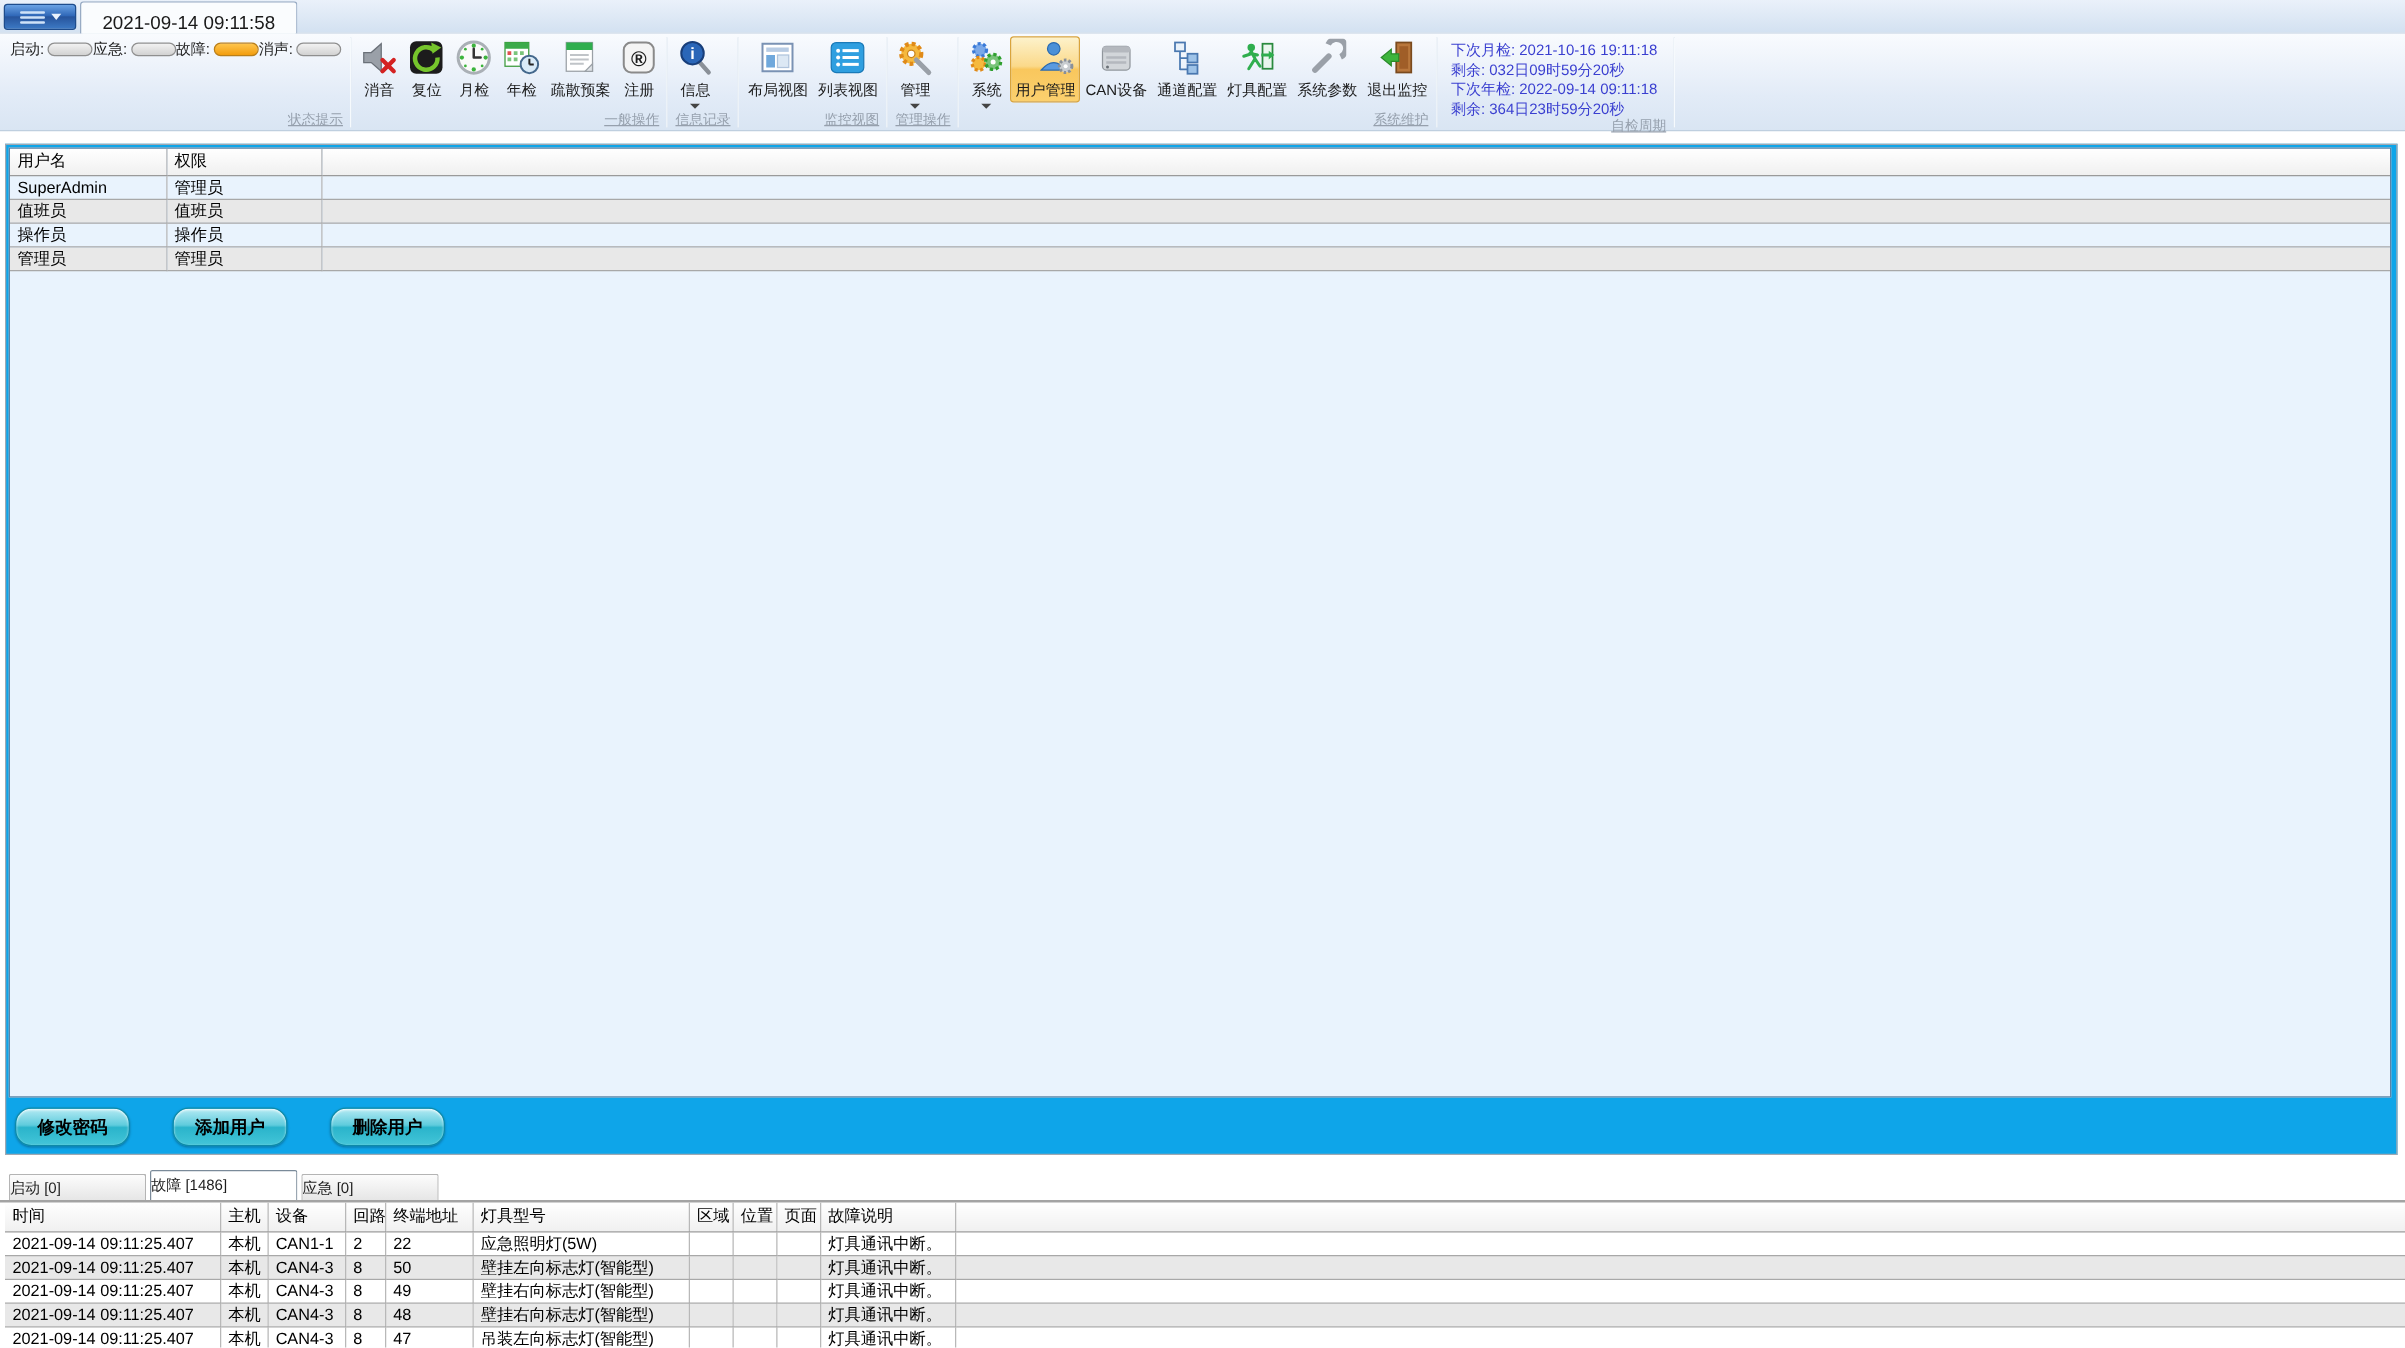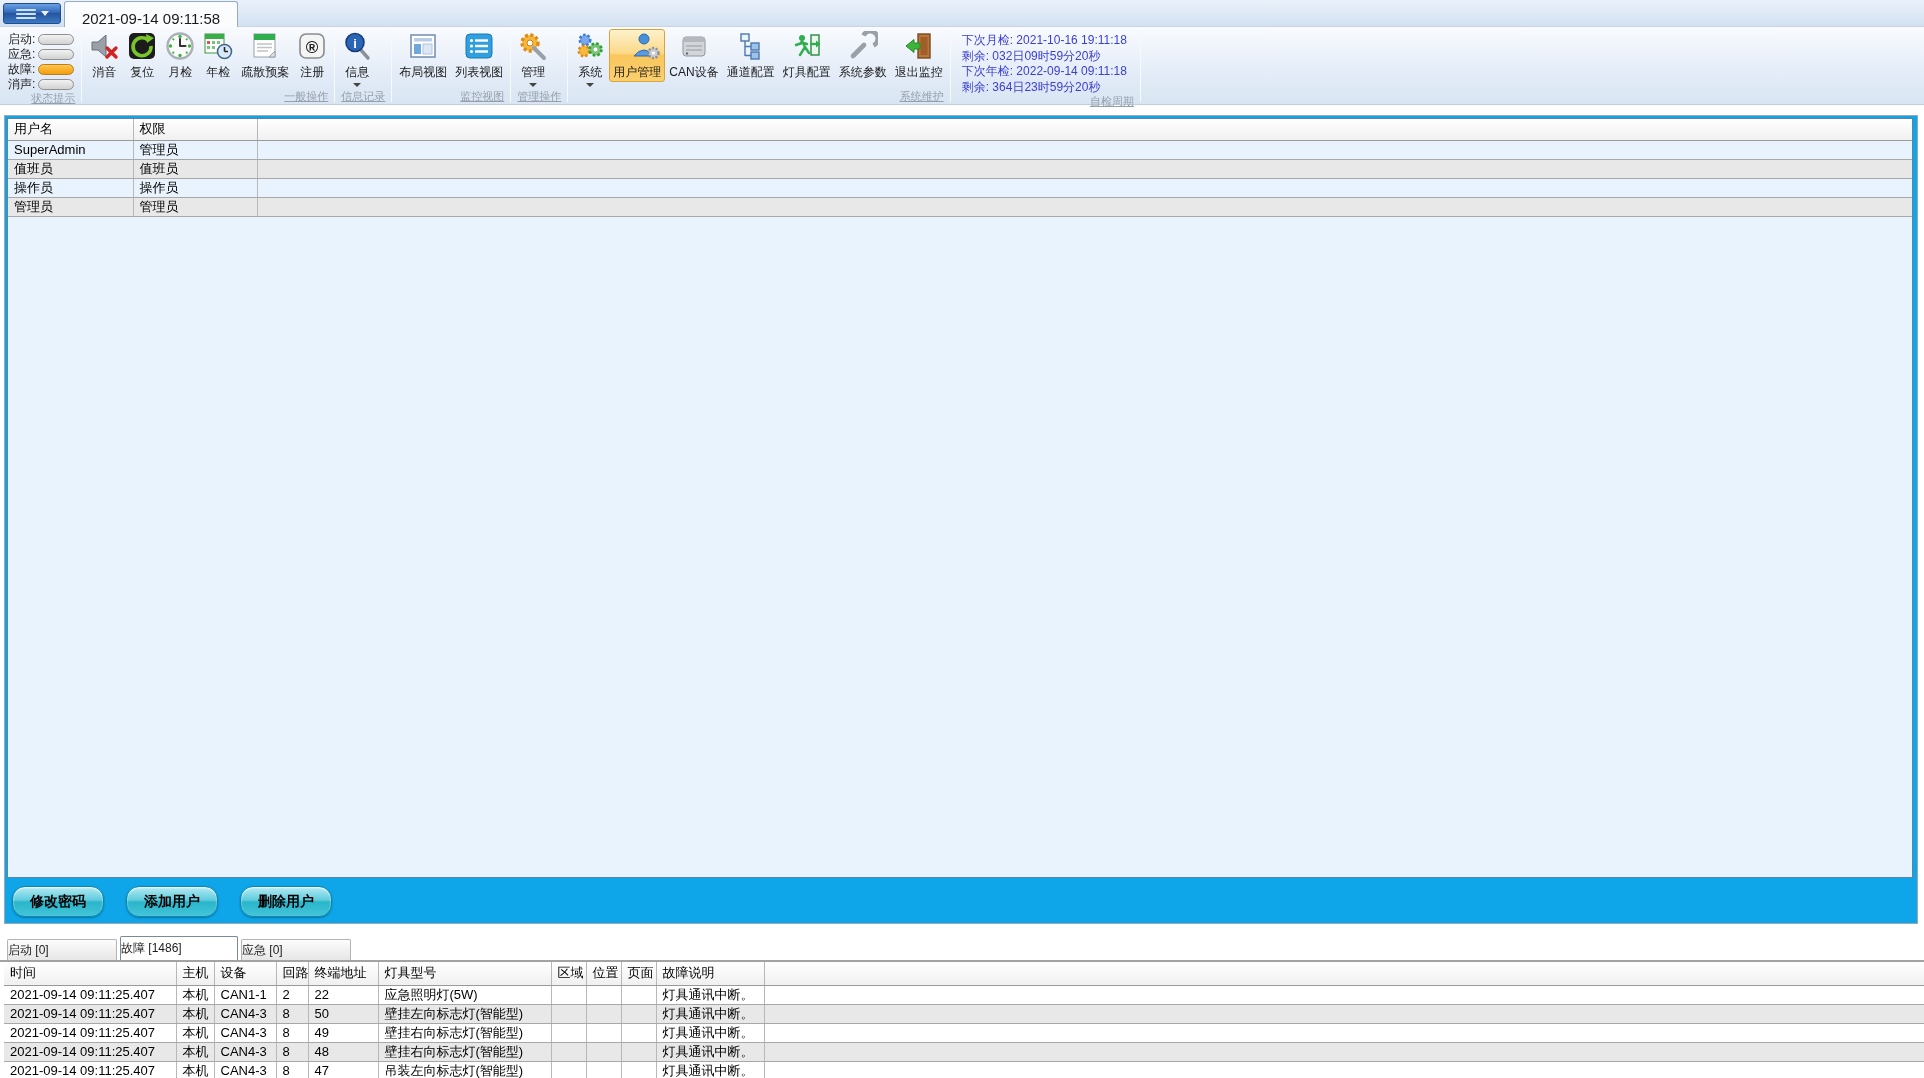--- a/index.html
+++ b/index.html
@@ -30,21 +30,21 @@
 
   .rbtn { display:flex; flex-direction:column; align-items:center; padding:2px 4px 1px; border-radius:3px;
     cursor:pointer; min-width:38px; }
   .rbtn svg { width:30px; height:30px; }
   .rtext { font-size:12px; color:#1c1c1c; white-space:nowrap; margin-top:3px; }
   .drop-arrow { margin-top:2px; width:0; height:0; border-left:4px solid transparent; border-right:4px solid transparent; border-top:4px solid #444; }
   .rbtn.active { background:linear-gradient(#fdf2cb,#fbd98a 45%,#f9c75d 50%,#fbd06e);
     border:1px solid #d9a43c; padding:1px 3px 0;align-items:flex-end; }
 
   
-  .status-rows { display:flex; flex-direction:column; padding:3px 4px 0 5px; }
+  .status-rows { display:flex; flex-direction:row; padding:3px 4px 0 5px; }
   .srow { display:flex; align-items:center; height:15px; font-size:12px; color:#1c1c1c; }
   .pill { width:36px; height:11px; border:1px solid #8f8f8f; border-radius:6px;
     background:linear-gradient(#f2f2f2,#d2d2d2); margin-left:3px; }
   .pill.on { background:linear-gradient(#ffc54d,#f29d0e); border-color:#b97f1a; }
 
   
   .selfcheck { font-size:12px; color:#3a3fd0; line-height:15.5px; padding:4px 10px 0 8px; white-space:nowrap; }
 
   
   .main-outer { position:absolute; left:4px; top:115px; width:1914px; height:809px;
@@ -56,21 +56,21 @@
   th { font-weight:normal; text-align:left; background:linear-gradient(#ffffff,#f0f0f0);
     border-bottom:1px solid #9a9a9a; padding:0 0 0 6px; white-space:nowrap; overflow:hidden; }
   td { padding:0 0 0 6px; white-space:nowrap; overflow:hidden; }
   tr.data-row td { border-bottom:1px solid #a8a8a8; }
   tr.data-row:nth-child(even) td { background:#e8e8e8; }
 
   .user-table th { height:21px; }
   .user-table td { height:16px; }
   .user-table th:nth-child(-n+2), .user-table td:nth-child(-n+2) { border-right:1px solid #b8b8b8; }
 
-  .btn-row { position:absolute; left:7px; bottom:6px; display:flex; gap:22px; }
+  .btn-row { position:absolute; left:7px; bottom:6px; display:flex; gap:34px; }
   .teal-btn { width:92px; height:31px; border-radius:13px; border:1px solid #0e8aa8;
     background:linear-gradient(#b4eaf3 0%, #5fccdd 45%, #2ab4cb 52%, #43c5d8 100%);
     box-shadow:inset 0 1px 2px rgba(255,255,255,.9), 0 1px 2px rgba(0,0,0,.3);
     font-size:14px; font-weight:bold; color:#000; cursor:pointer;
     font-family:"Liberation Sans","DejaVu Sans",sans-serif; }
 
   
   .tabbar { position:absolute; left:0; top:935px; width:100%; height:25px; }
   .btab { position:absolute; top:4px; height:21px; width:110px; text-align:left; font-size:12px;
     line-height:20px; color:#1c1c1c; background:linear-gradient(#fcfcfc,#e6e6e6);

